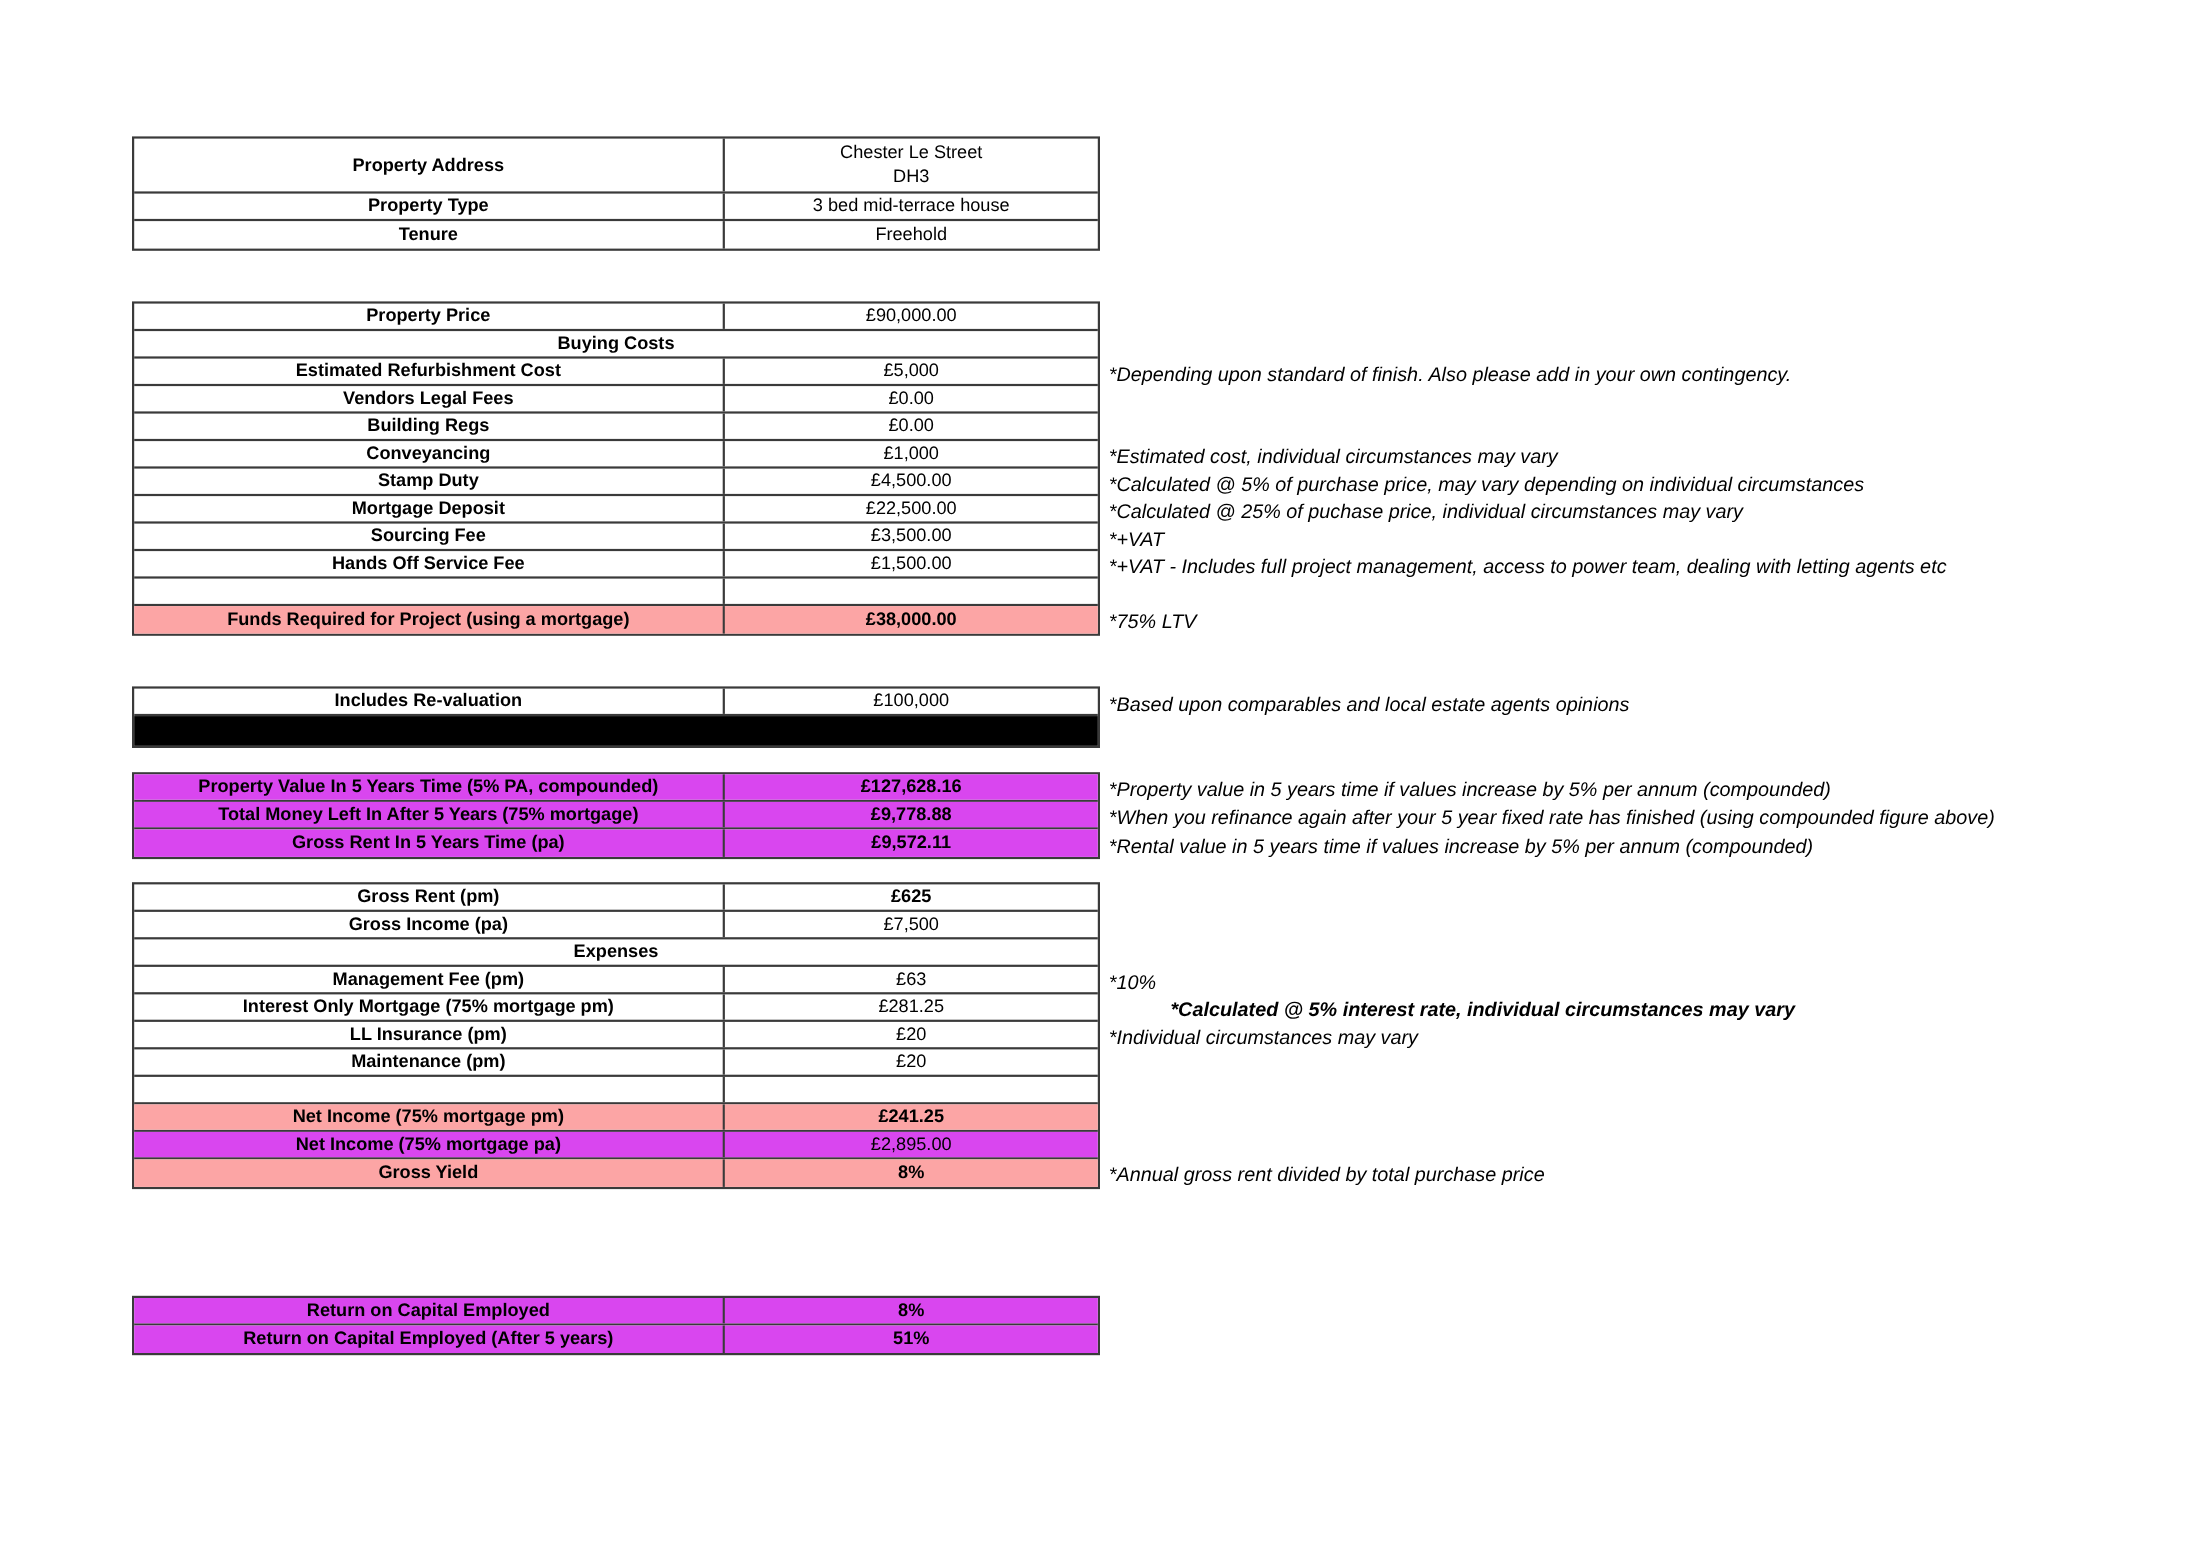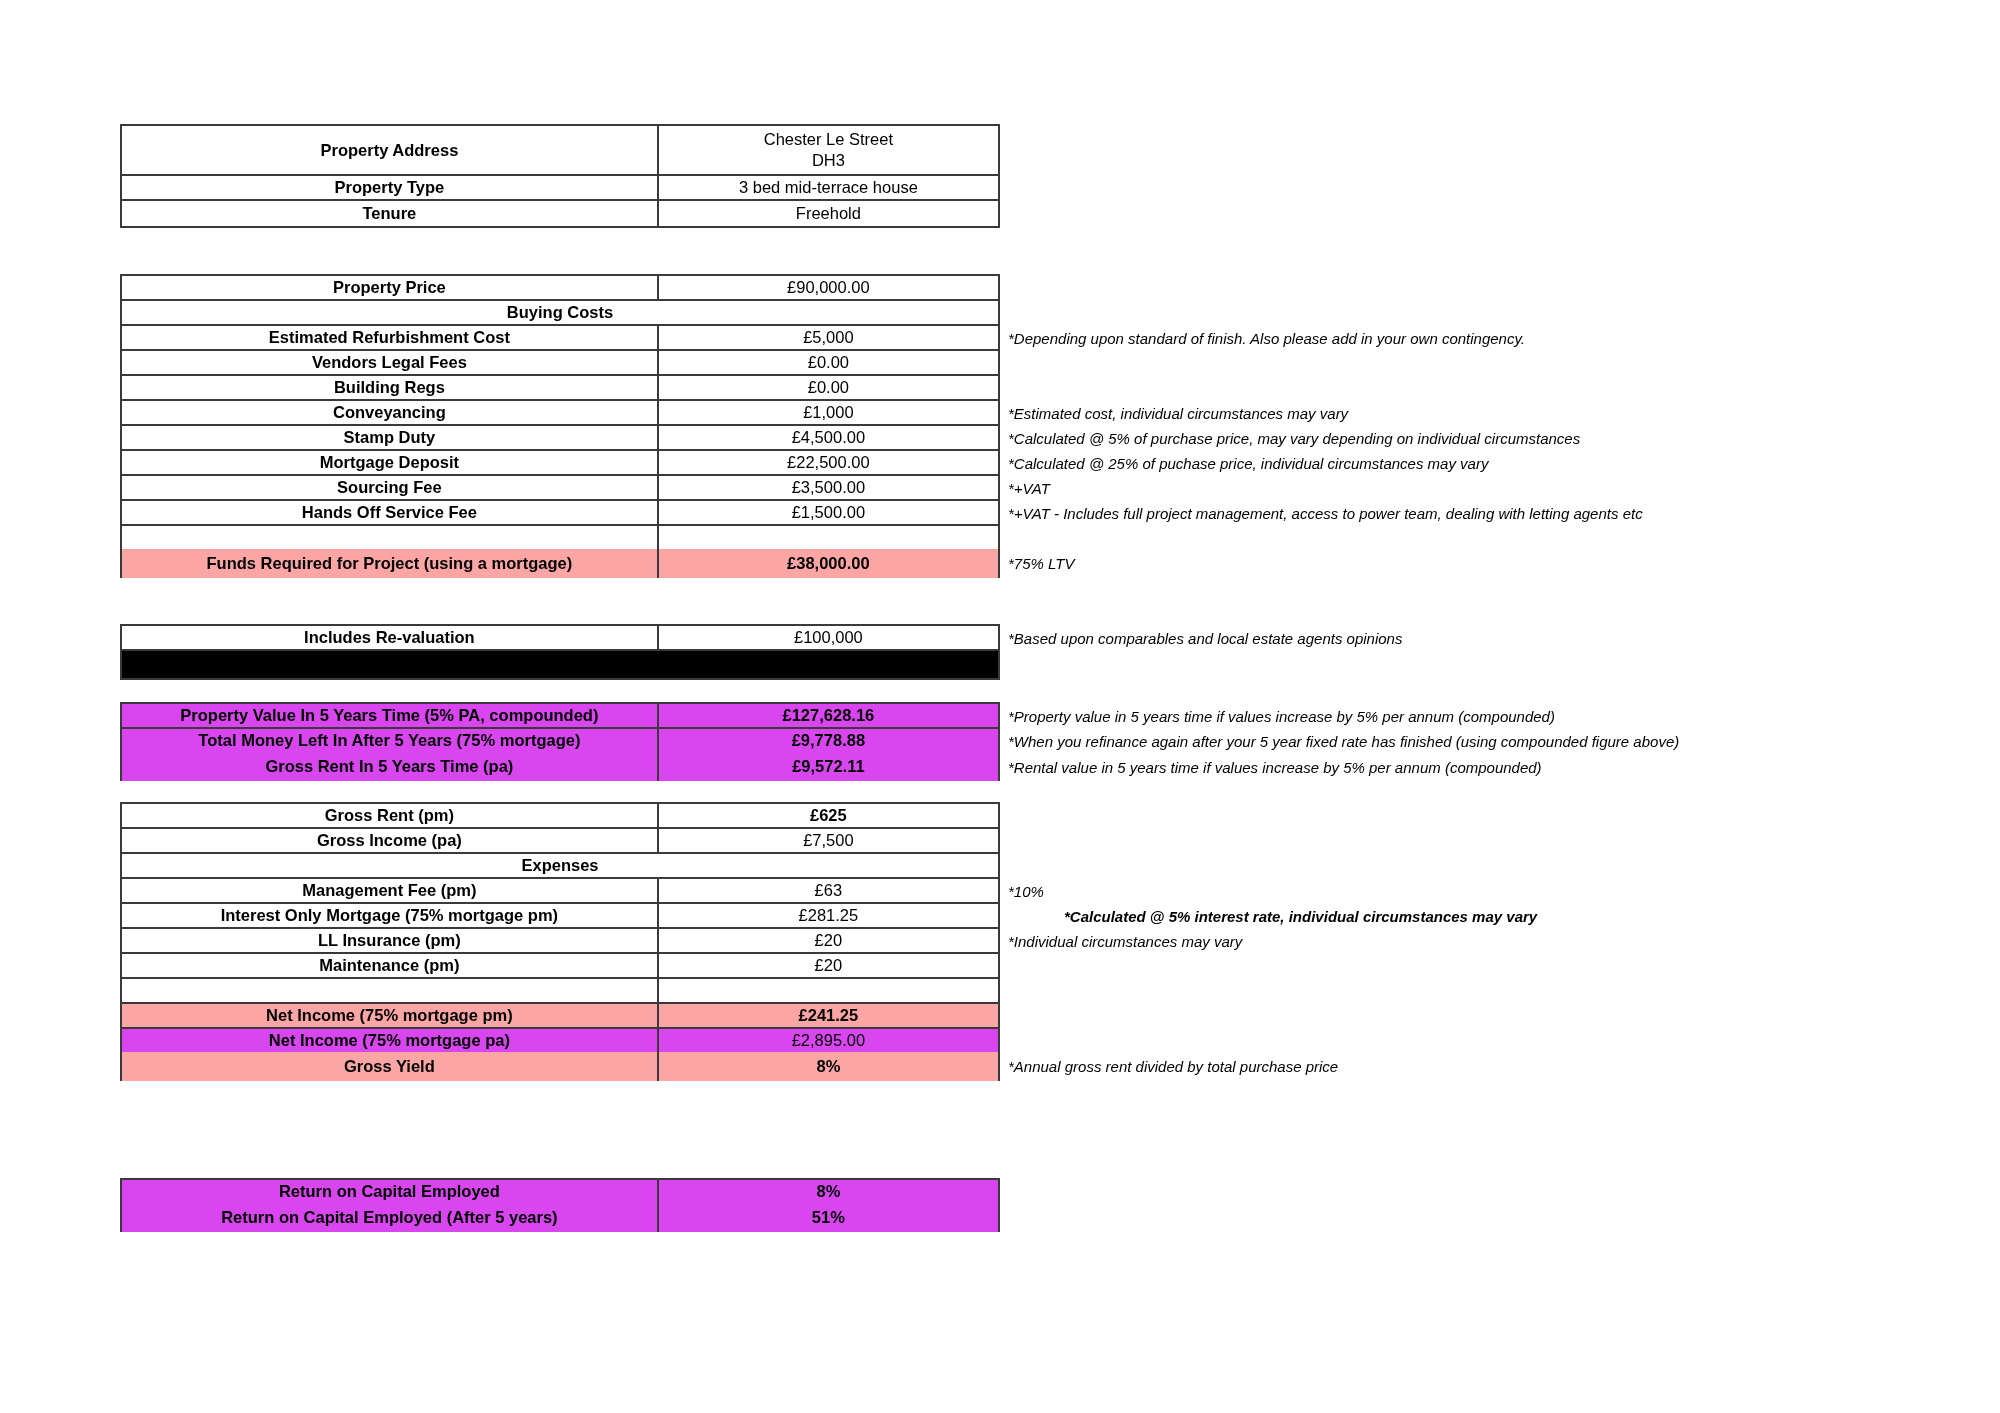--- a/index.html
+++ b/index.html
@@ -29,21 +29,21 @@
     border: 2px solid #3a3a3a;
     box-sizing: border-box;
     background: #ffffff;
   }
   .row {
     display: flex;
     width: 100%;
     box-sizing: border-box;
     border-bottom: 2px solid #3a3a3a;
   }
-  .row:last-child { border-bottom: none; align-items: center; }
+  .row:last-child { border-bottom: none; }
 
   .cell-label {
     width: 538px;
     box-sizing: border-box;
     border-right: 2px solid #3a3a3a;
     text-align: center;
     font-weight: bold;
     font-size: 16.5px;
     line-height: 1.25;
     padding: 4px 6px;
@@ -89,21 +89,21 @@
   
   .fill-green .cell-label,
   .fill-green .cell-value { background: #fca5a5; }
   .fill-yellow .cell-label,
   .fill-yellow .cell-value { background: #d946ef; }
 
   
   .note {
     position: absolute;
     font-style: italic;
-    font-size: 15px;
+    font-size: 18px;
     line-height: 1.2;
     white-space: nowrap;
     color: #000000;
   }
 
   .h-tall { height: 50px; }
   .h-std  { height: 25px; }
 </style>
 </head>
 <body>

